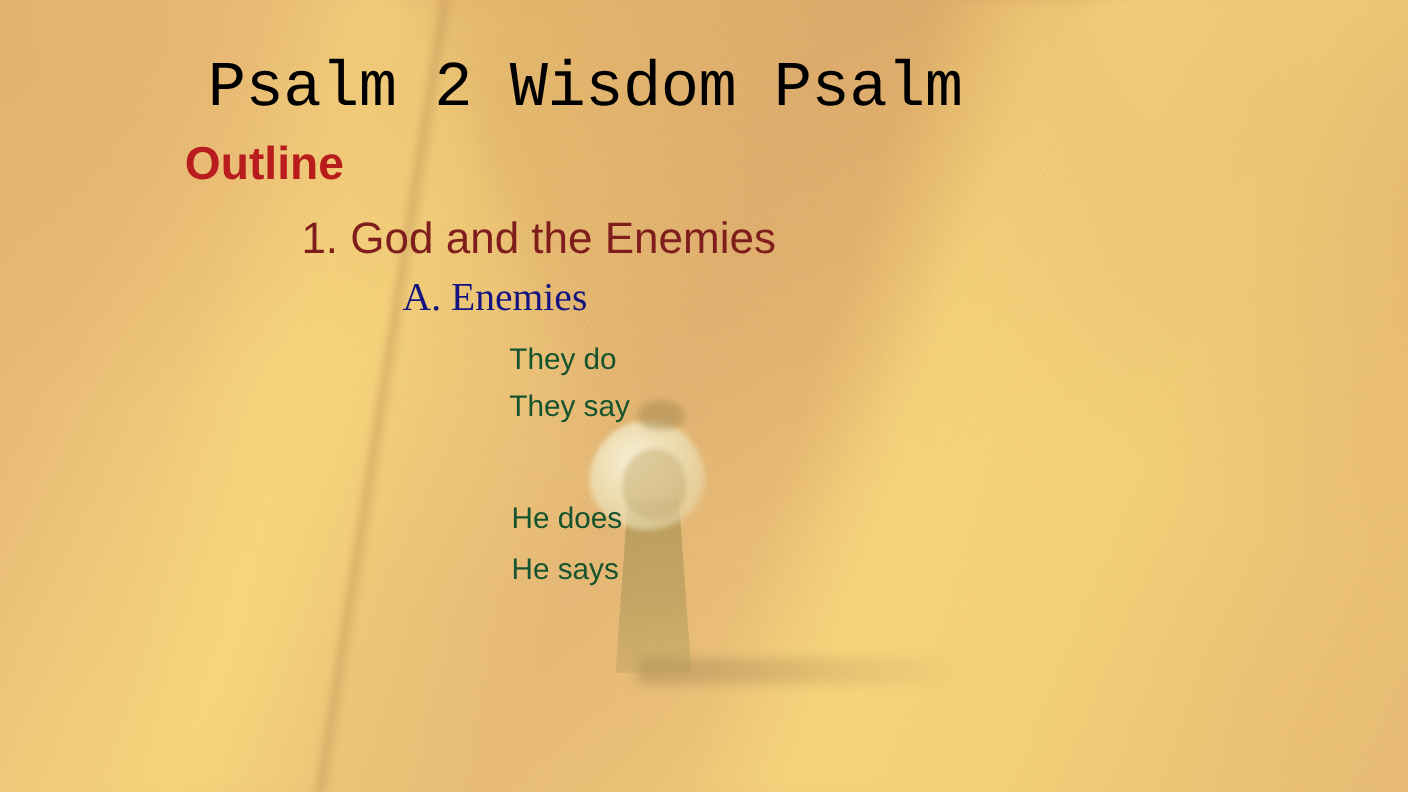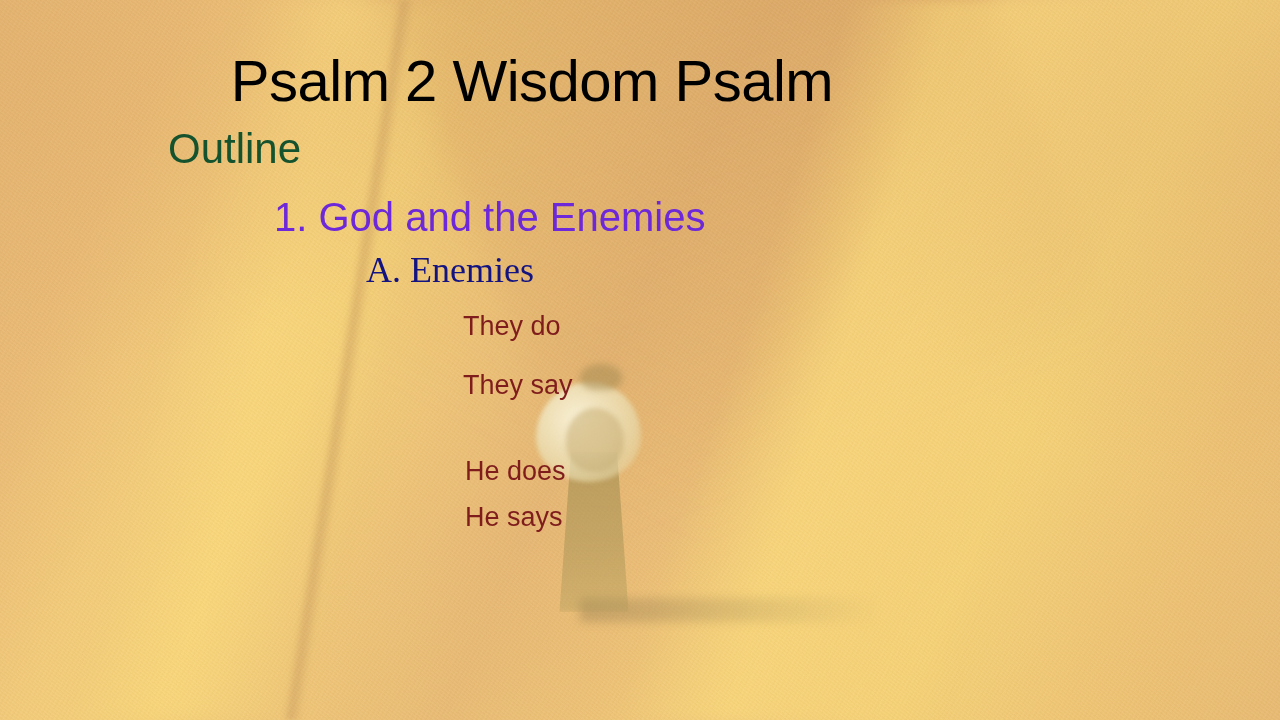--- a/index.html
+++ b/index.html
@@ -178,73 +178,73 @@
 
   
   #title {
     position: absolute;
     left: 0;
     top: 52px;
     width: 1044px;
     text-align: center;
     padding-left: 20px;
     box-sizing: border-box;
-    font-family: Liberation Sans, sans-serif;
+    font-family: Liberation Mono, monospace;
     font-size: 58px;
     font-weight: 400;
     letter-spacing: -0.5px;
     color: #000000;
     line-height: 1.0;
     white-space: nowrap;
   }
 
   #outline-label {
     position: absolute;
     left: 168px;
     top: 128px;
     font-family: "Liberation Sans", sans-serif;
     font-size: 42px;
-    font-weight: 400;
-    color: #14532d;
+    font-weight: 700;
+    color: #b91c1c;
     line-height: 1.0;
     white-space: nowrap;
   }
 
   .lvl1 {
     position: absolute;
     font-family: "Liberation Sans", sans-serif;
     font-size: 40px;
     font-weight: 400;
-    color: #6d28d9;
+    color: #7f1d1d;
     line-height: 1.0;
     white-space: nowrap;
   }
   .lvl2 {
     position: absolute;
     font-family: Liberation Serif, serif;
     font-size: 36px;
     font-weight: 400;
     color: #131382;
     line-height: 1.0;
     white-space: nowrap;
   }
   .lvl3 {
     position: absolute;
     font-family: "Liberation Sans", sans-serif;
     font-size: 27px;
     font-weight: 400;
-    color: #7f1d1d;
+    color: #14532d;
     line-height: 1.0;
     white-space: nowrap;
   }
 
   #item-god-enemies { left: 274px; top: 197px; }
   #item-enemies     { left: 366px; top: 252px; }
   #item-they-do     { left: 463px; top: 313px; }
-  #item-they-say    { left: 463px; top: 372px; }
+  #item-they-say    { left: 463px; top: 356px; }
   #item-god         { left: 366px; top: 401px; }
   #item-he-does     { left: 465px; top: 458px; text-align: center; }
   #item-he-says     { left: 465px; top: 504px; }
 </style>
 </head>
 <body>
 
 <div id="slide">
 
   <div class="bg-layer" id="bg-base"></div>

